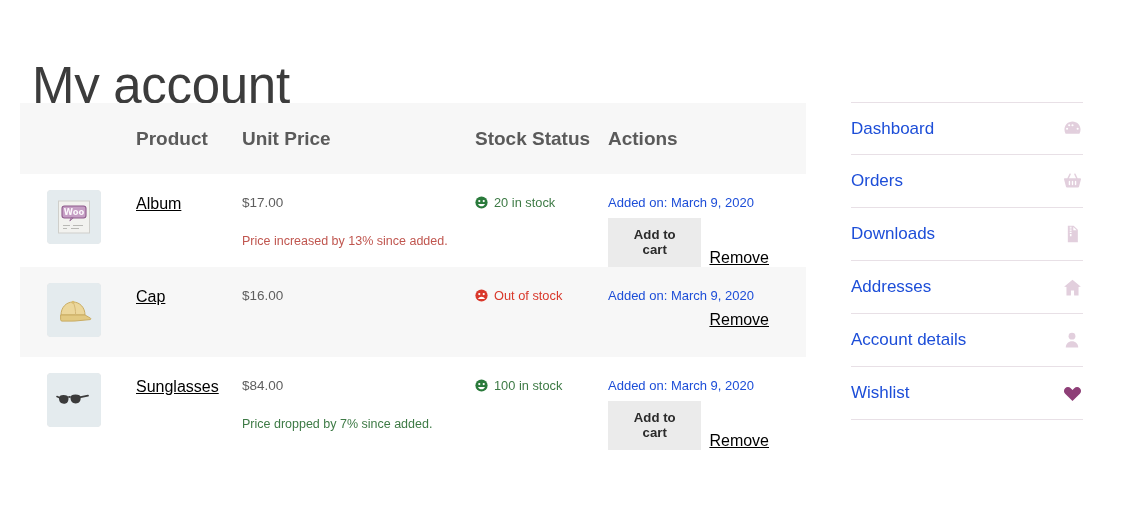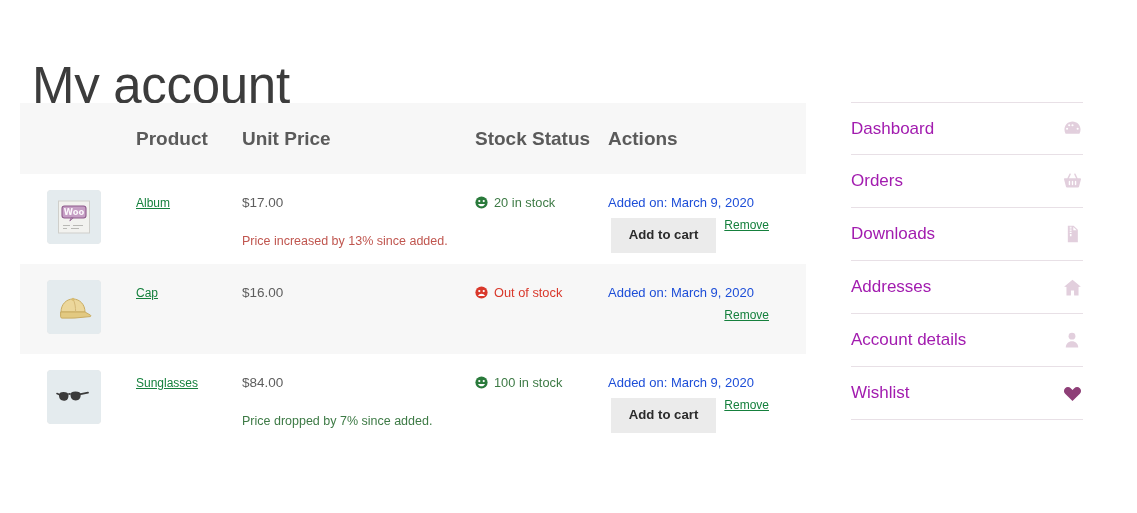--- a/index.html
+++ b/index.html
@@ -76,23 +76,23 @@
     height: 54px;
     border-radius: 4px;
     background: #e5e5e5;
     position: relative;
     overflow: hidden;
   }
   .thumb svg { display: block; }
 
   
   a.prod-link, a.remove-link {
-    color: #15803d;
+    color: #000000;
     text-decoration: underline;
-    font-size: 12px;
+    font-size: 16px;
   }
   a.prod-link { display: inline-block; }
 
   .price-val { font-size: 13.5px; color: #5e5e5e; display: block; }
   .price-note { font-size: 12.5px; display: block; margin-top: 24px; }
   .price-note.up   { color: #c0564f; }
   .price-note.down { color: #3d7a45; }
 
   
   .stock {
@@ -103,21 +103,21 @@
   }
   .stock.in  { color: #3d7a45; }
   .stock.out { color: #d9382b; }
   .face { width: 13px; height: 13px; display: block; }
 
   
   .added-on { font-size: 13px; color: #1d4ed8; display: block; }
   .act-row {
     margin-top: 8px;
     display: flex;
-    align-items: flex-start;
+    align-items: flex-end;
     justify-content: flex-end;
     gap: 8px;
     width: 161px;
   }
   .act-row.noaction { justify-content: flex-end; padding-right: 51px; }
   button.add-cart {
     background: #ebebeb;
     border: none;
     color: #2b2b2b;
     font-family: "Liberation Sans", sans-serif;
@@ -140,21 +140,21 @@
     display: flex;
     align-items: center;
     justify-content: space-between;
     border-bottom: 1px solid #e8e0e6;
     height: 53px;
     box-sizing: border-box;
     cursor: pointer;
   }
   .nav-item:first-child { border-top: 1px solid #e8e0e6; }
   .nav-label {
-    color: #a21caf;
+    color: #1d4ed8;
     font-size: 17px;
     font-weight: normal;
   }
   .nav-icon {
     width: 22px;
     height: 22px;
     display: flex;
     align-items: center;
     justify-content: center;
     color: #e2cfdd;

